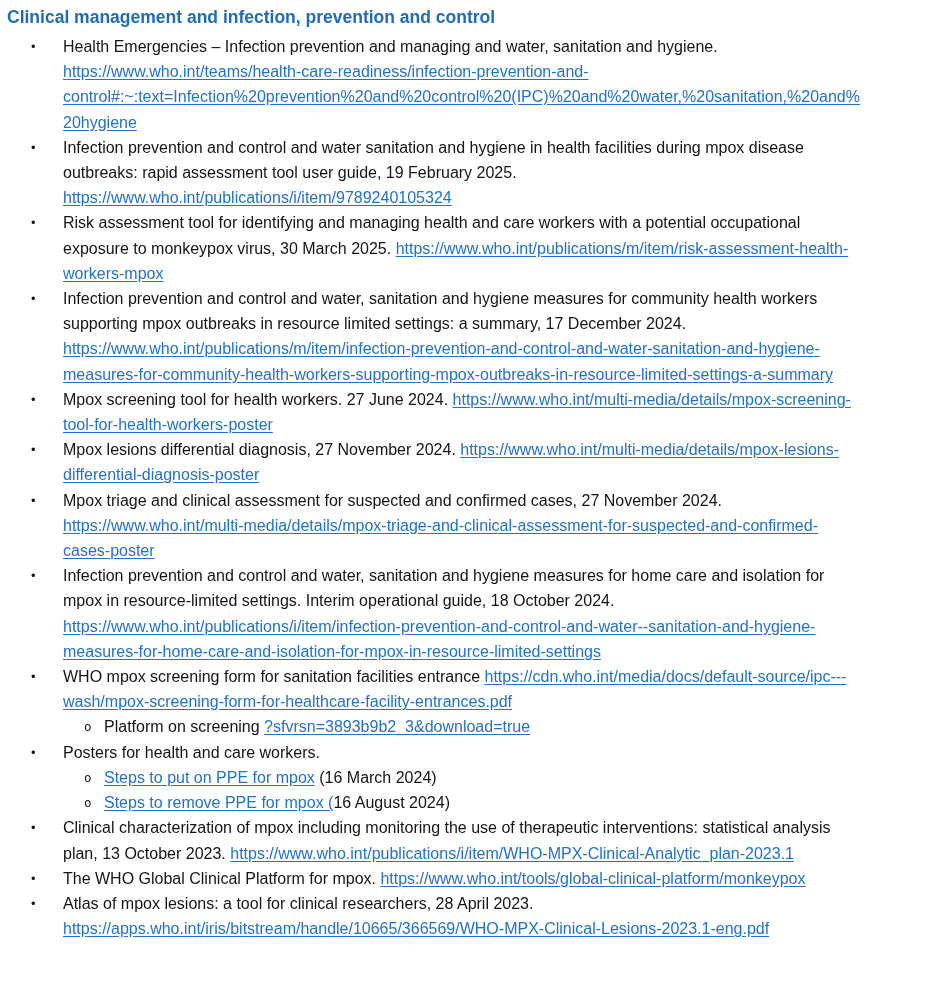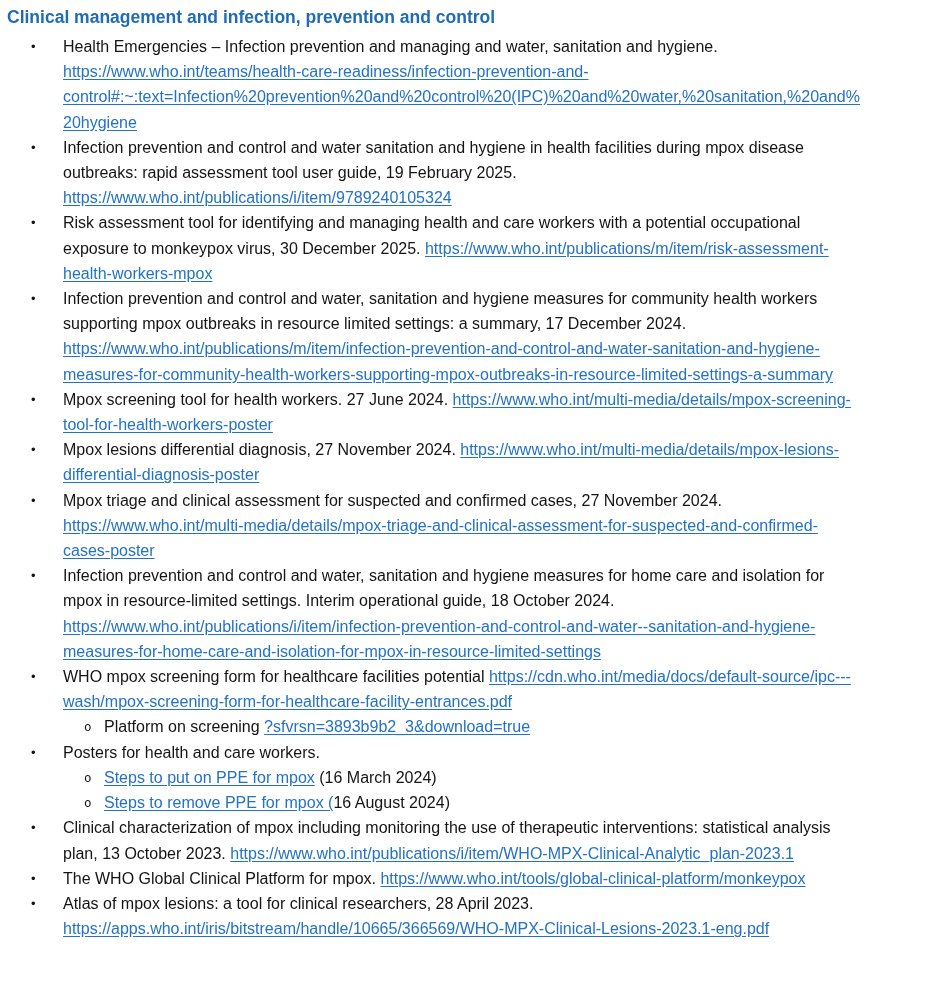--- a/index.html
+++ b/index.html
@@ -55,27 +55,27 @@
   }
 </style>
 </head>
 <body>
 
 <div class="doc">
   <h1 class="heading">Clinical management and infection, prevention and control</h1>
   <div class="list">
       <div class="item"><span class="marker">•</span><span class="content"><span>Health Emergencies – Infection prevention and managing and water, sanitation and hygiene. </span><a class="link" href="#">https://www.who.int/teams/health-care-readiness/infection-prevention-and-control#:~:text=Infection%20prevention%20and%20control%20(IPC)%20and%20water,%20sanitation,%20and%20hygiene</a></span></div>
       <div class="item"><span class="marker">•</span><span class="content"><span>Infection prevention and control and water sanitation and hygiene in health facilities during mpox disease outbreaks: rapid assessment tool user guide, 19 February 2025. </span><a class="link" href="#">https://www.who.int/publications/i/item/9789240105324</a></span></div>
-      <div class="item"><span class="marker">•</span><span class="content"><span>Risk assessment tool for identifying and managing health and care workers with a potential occupational exposure to monkeypox virus, 30 December 2025. </span><a class="link" href="#">https://www.who.int/publications/m/item/risk-assessment-health-workers-mpox</a></span></div>
+      <div class="item"><span class="marker">•</span><span class="content"><span>Risk assessment tool for identifying and managing health and care workers with a potential occupational exposure to monkeypox virus, 30 March 2025. </span><a class="link" href="#">https://www.who.int/publications/m/item/risk-assessment-health-workers-mpox</a></span></div>
       <div class="item"><span class="marker">•</span><span class="content"><span>Infection prevention and control and water, sanitation and hygiene measures for community health workers supporting mpox outbreaks in resource limited settings: a summary, 17 December 2024. </span><a class="link" href="#">https://www.who.int/publications/m/item/infection-prevention-and-control-and-water-sanitation-and-hygiene-measures-for-community-health-workers-supporting-mpox-outbreaks-in-resource-limited-settings-a-summary</a></span></div>
       <div class="item"><span class="marker">•</span><span class="content"><span>Mpox screening tool for health workers. 27 June 2024. </span><a class="link" href="#">https://www.who.int/multi-media/details/mpox-screening-tool-for-health-workers-poster</a></span></div>
       <div class="item"><span class="marker">•</span><span class="content"><span>Mpox lesions differential diagnosis, 27 November 2024.  </span><a class="link" href="#">https://www.who.int/multi-media/details/mpox-lesions-differential-diagnosis-poster</a></span></div>
       <div class="item"><span class="marker">•</span><span class="content"><span>Mpox triage and clinical assessment for suspected and confirmed cases, 27 November 2024. </span><a class="link" href="#">https://www.who.int/multi-media/details/mpox-triage-and-clinical-assessment-for-suspected-and-confirmed-cases-poster</a></span></div>
       <div class="item"><span class="marker">•</span><span class="content"><span>Infection prevention and control and water, sanitation and hygiene measures for home care and isolation for mpox in resource-limited settings. Interim operational guide, 18 October 2024. </span><a class="link" href="#">https://www.who.int/publications/i/item/infection-prevention-and-control-and-water--sanitation-and-hygiene-measures-for-home-care-and-isolation-for-mpox-in-resource-limited-settings</a></span></div>
-      <div class="item"><span class="marker">•</span><span class="content"><span>WHO mpox screening form for healthcare facilities potential </span><a class="link" href="#">https://cdn.who.int/media/docs/default-source/ipc---wash/mpox-screening-form-for-healthcare-facility-entrances.pdf</a></span></div>
+      <div class="item"><span class="marker">•</span><span class="content"><span>WHO mpox screening form for sanitation facilities entrance </span><a class="link" href="#">https://cdn.who.int/media/docs/default-source/ipc---wash/mpox-screening-form-for-healthcare-facility-entrances.pdf</a></span></div>
       <div class="item sub"><span class="marker">o</span><span class="content"><span>Platform on screening </span><a class="link" href="#">?sfvrsn=3893b9b2_3&amp;download=true</a></span></div>
       <div class="item"><span class="marker">•</span><span class="content"><span>Posters for health and care workers.</span></span></div>
       <div class="item sub"><span class="marker">o</span><span class="content"><a class="link" href="#">Steps to put on PPE for mpox</a><span> (16 March 2024)</span></span></div>
       <div class="item sub"><span class="marker">o</span><span class="content"><a class="link" href="#">Steps to remove PPE for mpox (</a><span>16 August 2024)</span></span></div>
       <div class="item"><span class="marker">•</span><span class="content"><span>Clinical characterization of mpox including monitoring the use of therapeutic interventions: statistical analysis plan, 13 October 2023. </span><a class="link" href="#">https://www.who.int/publications/i/item/WHO-MPX-Clinical-Analytic_plan-2023.1</a></span></div>
       <div class="item"><span class="marker">•</span><span class="content"><span>The WHO Global Clinical Platform for mpox. </span><a class="link" href="#">https://www.who.int/tools/global-clinical-platform/monkeypox</a></span></div>
       <div class="item"><span class="marker">•</span><span class="content"><span>Atlas of mpox lesions: a tool for clinical researchers, 28 April 2023. </span><a class="link" href="#">https://apps.who.int/iris/bitstream/handle/10665/366569/WHO-MPX-Clinical-Lesions-2023.1-eng.pdf</a></span></div>
     </div>
 </div>
 

